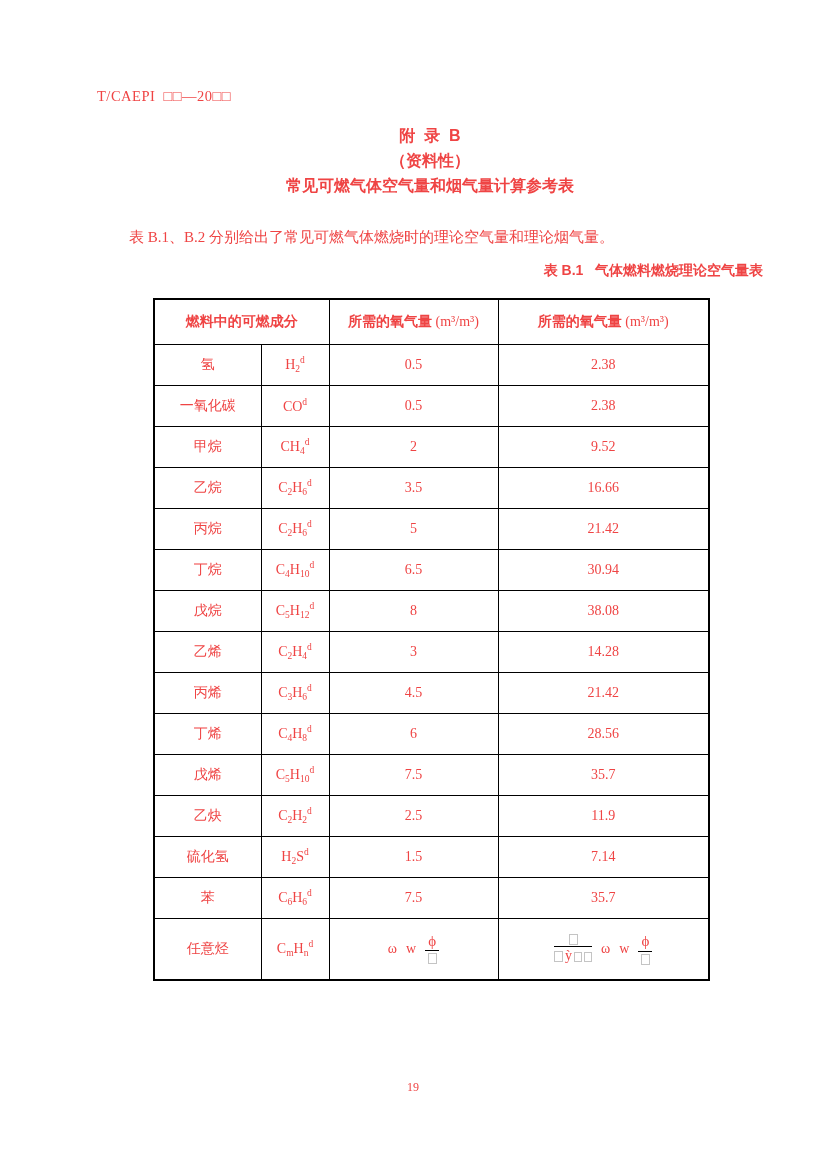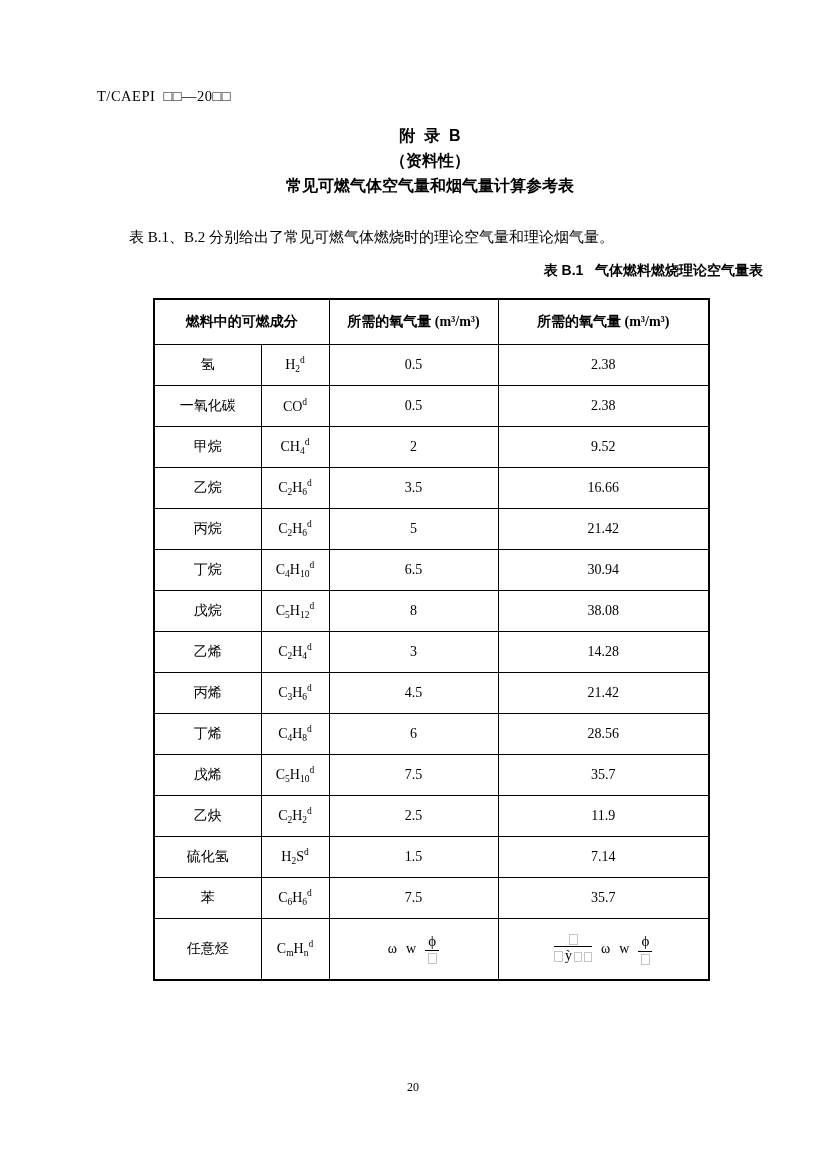--- a/index.html
+++ b/index.html
@@ -1,21 +1,21 @@
 <!DOCTYPE html>
 <html><head>
 <meta charset="utf-8">
 <style>
   html, body { margin: 0; padding: 0; background: #ffffff; }
   .page {
     position: relative;
     width: 826px;
     height: 1169px;
     background: #ffffff;
-    color: #000000;
+    color: #ef4444;
     font-family: "Liberation Serif", "DejaVu Serif", "DejaVu Sans", serif;
     overflow: hidden;
   }
   .doc-number {
     position: absolute;
     top: 88px;
     left: 97px;
     font-size: 14.5px;
     letter-spacing: 0.5px;
     white-space: pre;
@@ -71,21 +71,21 @@
   table.air-table thead th {
     height: 44px;
     font-weight: bold;
   }
   table.air-table thead .cjk {
     font-family: "Liberation Sans", "DejaVu Sans", sans-serif;
     font-weight: bold;
   }
   table.air-table thead .unit {
     font-family: "Liberation Serif", "DejaVu Serif", serif;
-    font-weight: bold;
+    font-weight: normal;
   }
   table.air-table tbody td { height: 40px; }
   table.air-table tbody tr.special td { height: 60px; }
   td.formula sub { font-size: 9.5px; }
   td.formula sup { font-size: 9.5px; }
   .math {
     display: inline-flex;
     align-items: center;
     justify-content: center;
     gap: 9px;
@@ -287,15 +287,15 @@
               <span class="bot">
                   <span class="tofu"></span>
                 </span>
             </span>
           </span>
         </td>
       </tr>
     </tbody>
   </table>
 
-  <div class="page-number">20</div>
+  <div class="page-number">19</div>
 
 </div>
 
 </body></html>

